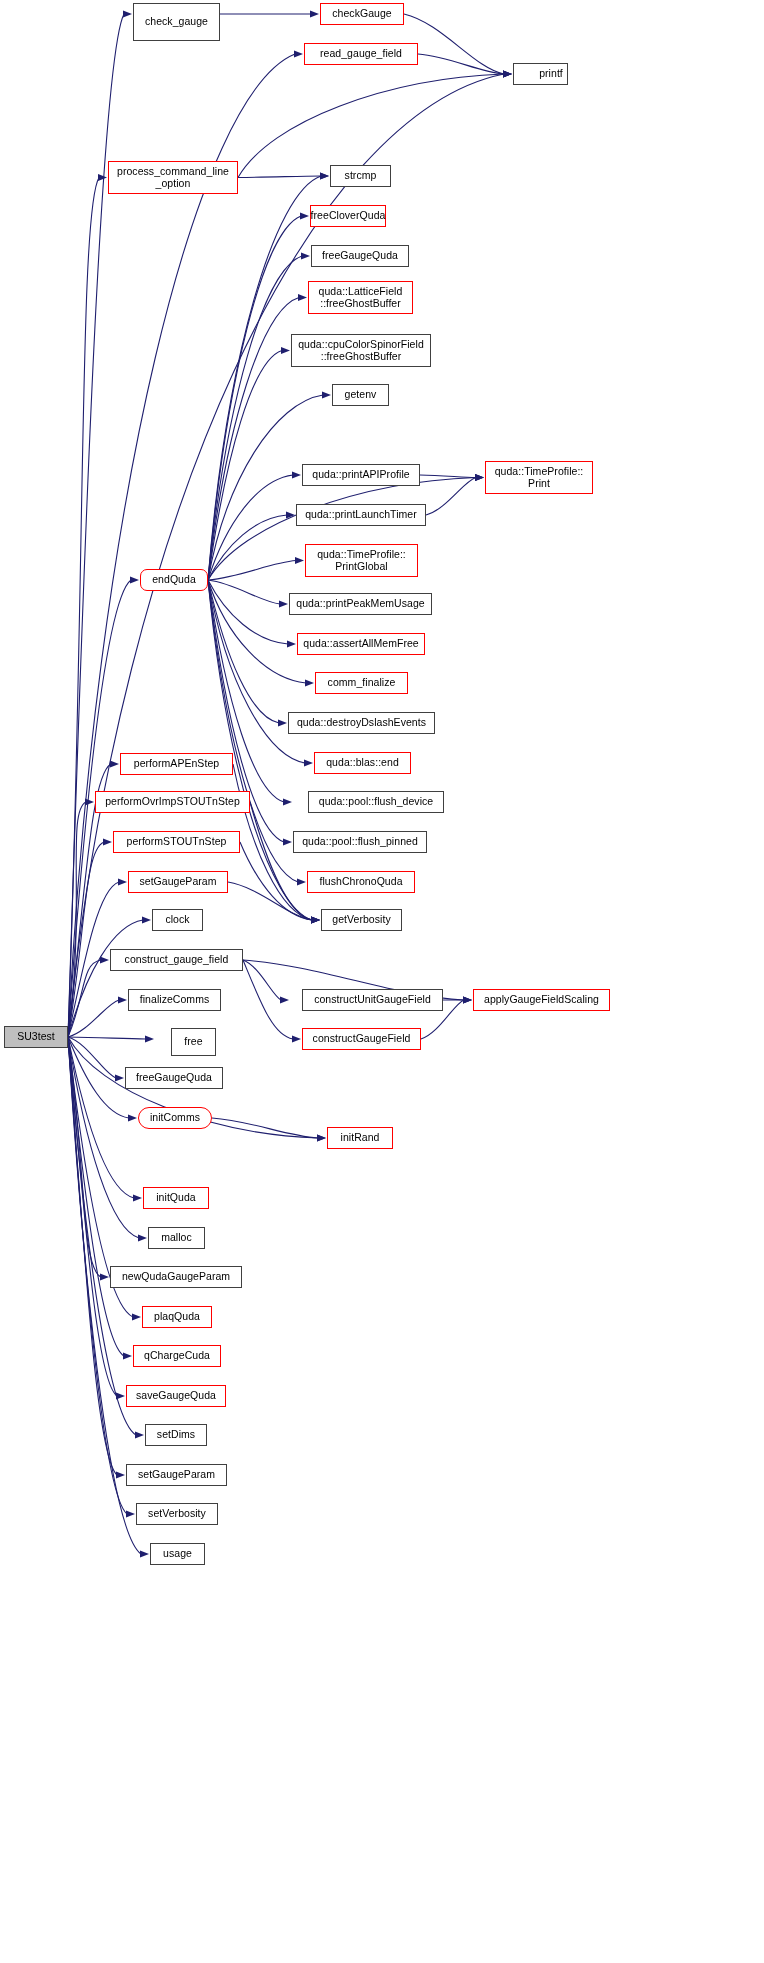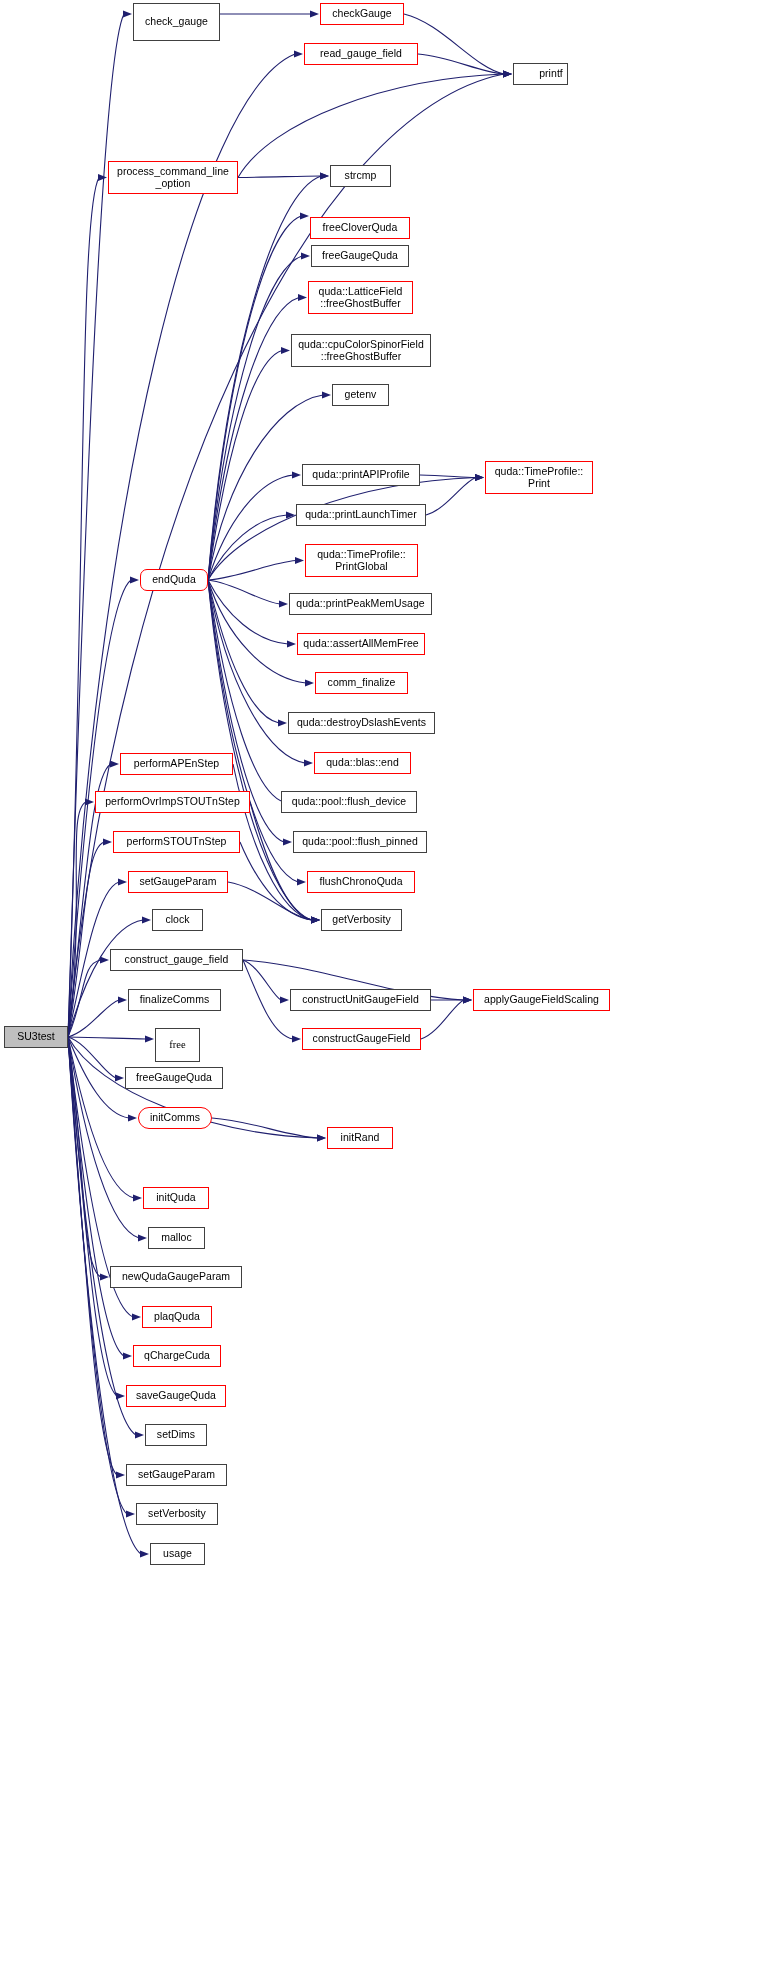--- a/index.html
+++ b/index.html
@@ -189,54 +189,54 @@
     </svg>
   <div id="node-layer">
       <div class="node-box root" style="left: 4px; top: 1026px; width: 64px; height: 22px;">SU3test</div>
       <div class="node-box" style="left: 133px; top: 3px; width: 87px; height: 38px;">check_gauge</div>
       <div class="node-box red" style="left: 320px; top: 3px; width: 84px; height: 22px;">checkGauge</div>
       <div class="node-box red" style="left: 304px; top: 43px; width: 114px; height: 22px;">read_gauge_field</div>
       <div class="node-box" style="left: 513px; top: 63px; width: 55px; height: 22px; padding-left: 24px;">printf</div>
       <div class="node-box red" style="left: 108px; top: 161px; width: 130px; height: 33px;">process_command_line
 _option</div>
       <div class="node-box" style="left: 330px; top: 165px; width: 61px; height: 22px;">strcmp</div>
-      <div class="node-box red" style="left: 310px; top: 217px; width: 100px; height: 22px;">freeCloverQuda</div>
+      <div class="node-box red" style="left: 310px; top: 205px; width: 76px; height: 22px;">freeCloverQuda</div>
       <div class="node-box" style="left: 311px; top: 245px; width: 98px; height: 22px;">freeGaugeQuda</div>
       <div class="node-box red" style="left: 308px; top: 281px; width: 105px; height: 33px;">quda::LatticeField
 ::freeGhostBuffer</div>
       <div class="node-box" style="left: 291px; top: 334px; width: 140px; height: 33px;">quda::cpuColorSpinorField
 ::freeGhostBuffer</div>
       <div class="node-box" style="left: 332px; top: 384px; width: 57px; height: 22px;">getenv</div>
       <div class="node-box" style="left: 302px; top: 464px; width: 118px; height: 22px;">quda::printAPIProfile</div>
       <div class="node-box red" style="left: 485px; top: 461px; width: 108px; height: 33px;">quda::TimeProfile::
 Print</div>
       <div class="node-box" style="left: 296px; top: 504px; width: 130px; height: 22px;">quda::printLaunchTimer</div>
       <div class="node-box red" style="left: 305px; top: 544px; width: 113px; height: 33px;">quda::TimeProfile::
 PrintGlobal</div>
       <div class="node-box red" style="left: 140px; top: 569px; width: 68px; height: 22px; border-radius: 7px;">endQuda</div>
       <div class="node-box" style="left: 289px; top: 593px; width: 143px; height: 22px;">quda::printPeakMemUsage</div>
       <div class="node-box red" style="left: 297px; top: 633px; width: 128px; height: 22px;">quda::assertAllMemFree</div>
       <div class="node-box red" style="left: 315px; top: 672px; width: 93px; height: 22px;">comm_finalize</div>
       <div class="node-box" style="left: 288px; top: 712px; width: 147px; height: 22px;">quda::destroyDslashEvents</div>
       <div class="node-box red" style="left: 314px; top: 752px; width: 97px; height: 22px;">quda::blas::end</div>
-      <div class="node-box" style="left: 281px; top: 791px; width: 136px; height: 22px;">quda::pool::flush_device</div>
+      <div class="node-box" style="left: 308px; top: 791px; width: 136px; height: 22px;">quda::pool::flush_device</div>
       <div class="node-box" style="left: 293px; top: 831px; width: 134px; height: 22px;">quda::pool::flush_pinned</div>
       <div class="node-box red" style="left: 307px; top: 871px; width: 108px; height: 22px;">flushChronoQuda</div>
       <div class="node-box" style="left: 321px; top: 909px; width: 81px; height: 22px;">getVerbosity</div>
       <div class="node-box red" style="left: 120px; top: 753px; width: 113px; height: 22px;">performAPEnStep</div>
       <div class="node-box red" style="left: 95px; top: 791px; width: 155px; height: 22px;">performOvrImpSTOUTnStep</div>
       <div class="node-box red" style="left: 113px; top: 831px; width: 127px; height: 22px;">performSTOUTnStep</div>
       <div class="node-box red" style="left: 128px; top: 871px; width: 100px; height: 22px;">setGaugeParam</div>
       <div class="node-box" style="left: 152px; top: 909px; width: 51px; height: 22px;">clock</div>
       <div class="node-box" style="left: 110px; top: 949px; width: 133px; height: 22px;">construct_gauge_field</div>
-      <div class="node-box" style="left: 290px; top: 989px; width: 141px; height: 22px;">constructUnitGaugeField</div>
+      <div class="node-box" style="left: 302px; top: 989px; width: 141px; height: 22px;">constructUnitGaugeField</div>
       <div class="node-box red" style="left: 473px; top: 989px; width: 137px; height: 22px;">applyGaugeFieldScaling</div>
       <div class="node-box red" style="left: 302px; top: 1028px; width: 119px; height: 22px;">constructGaugeField</div>
       <div class="node-box" style="left: 128px; top: 989px; width: 93px; height: 22px;">finalizeComms</div>
-      <div class="node-box" style="left: 155px; top: 1028px; width: 45px; height: 34px; font-family: Liberation Serif, serif;">free</div>
+      <div class="node-box" style="left: 171px; top: 1028px; width: 45px; height: 28px;">free</div>
       <div class="node-box" style="left: 125px; top: 1067px; width: 98px; height: 22px;">freeGaugeQuda</div>
       <div class="node-box red" style="left: 138px; top: 1107px; width: 74px; height: 22px; border-radius: 11px;">initComms</div>
       <div class="node-box red" style="left: 327px; top: 1127px; width: 66px; height: 22px;">initRand</div>
       <div class="node-box red" style="left: 143px; top: 1187px; width: 66px; height: 22px;">initQuda</div>
       <div class="node-box" style="left: 148px; top: 1227px; width: 57px; height: 22px;">malloc</div>
       <div class="node-box" style="left: 110px; top: 1266px; width: 132px; height: 22px;">newQudaGaugeParam</div>
       <div class="node-box red" style="left: 142px; top: 1306px; width: 70px; height: 22px;">plaqQuda</div>
       <div class="node-box red" style="left: 133px; top: 1345px; width: 88px; height: 22px;">qChargeCuda</div>
       <div class="node-box red" style="left: 126px; top: 1385px; width: 100px; height: 22px;">saveGaugeQuda</div>
       <div class="node-box" style="left: 145px; top: 1424px; width: 62px; height: 22px;">setDims</div>

